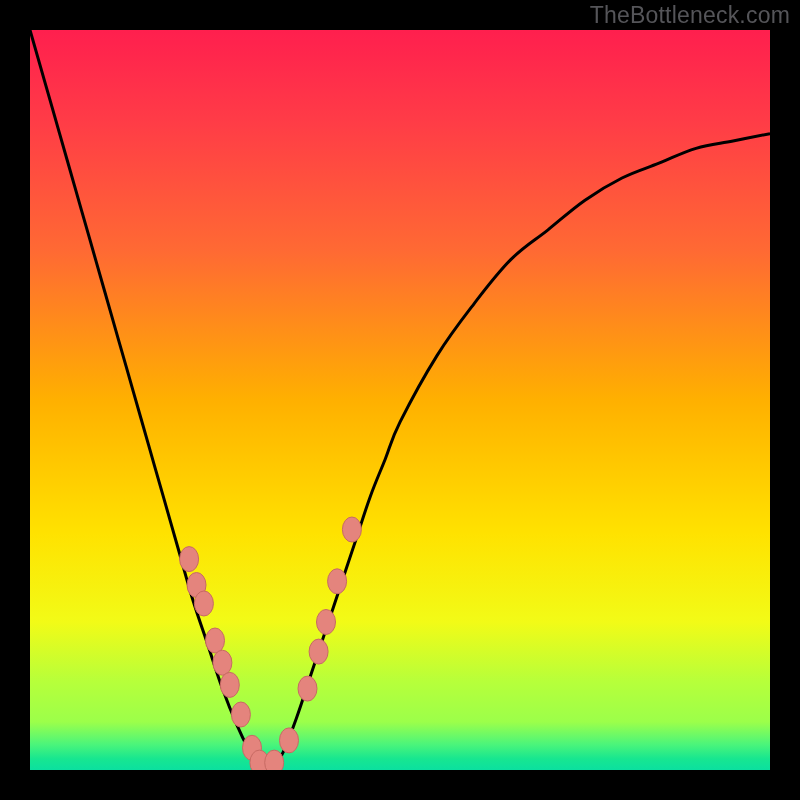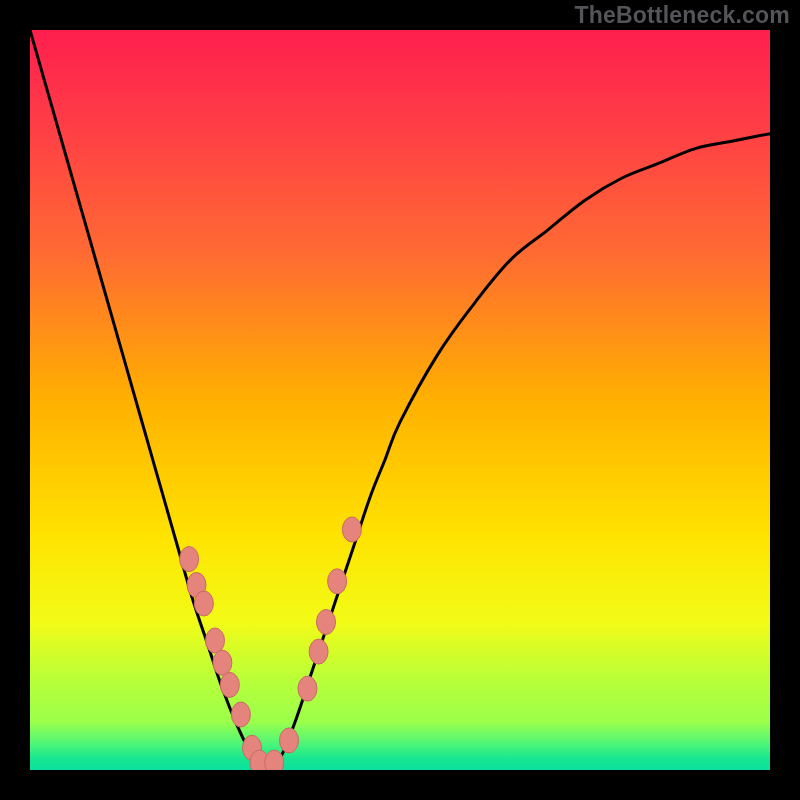--- a/index.html
+++ b/index.html
@@ -17,21 +17,21 @@
     width: 800px;
     height: 800px;
     background: #000;
   }
   .watermark {
     position: absolute;
     top: 2px;
     right: 10px;
     font-family: Arial, Helvetica, sans-serif;
     font-size: 23px;
-    font-weight: 700;
+    font-weight: 400;
     color: #555559;
     letter-spacing: 0.2px;
   }
   svg {
     display: block;
   }
 </style>
 </head>
 <body>
 

